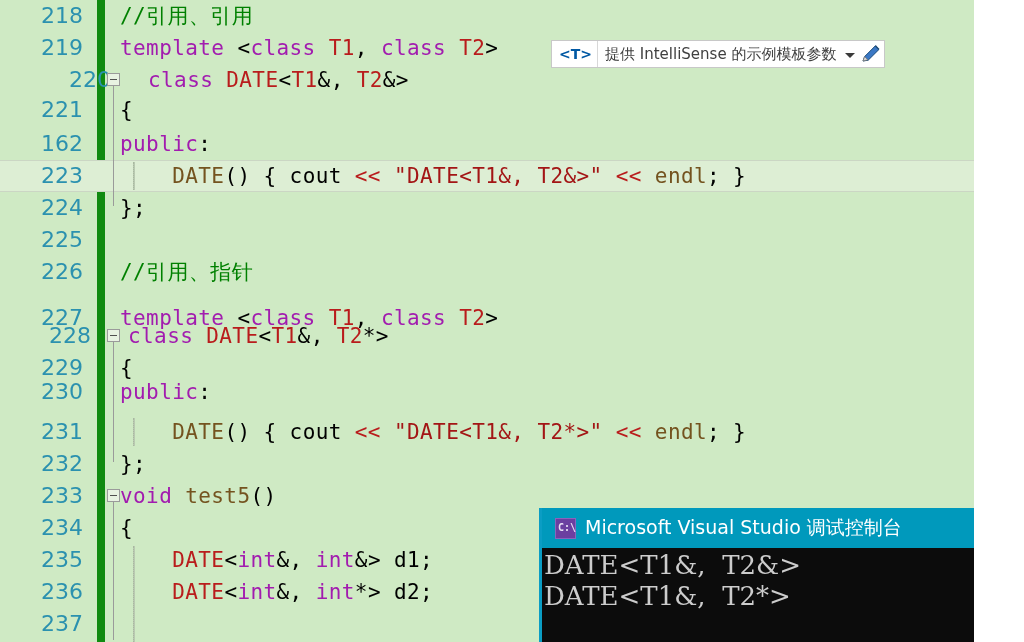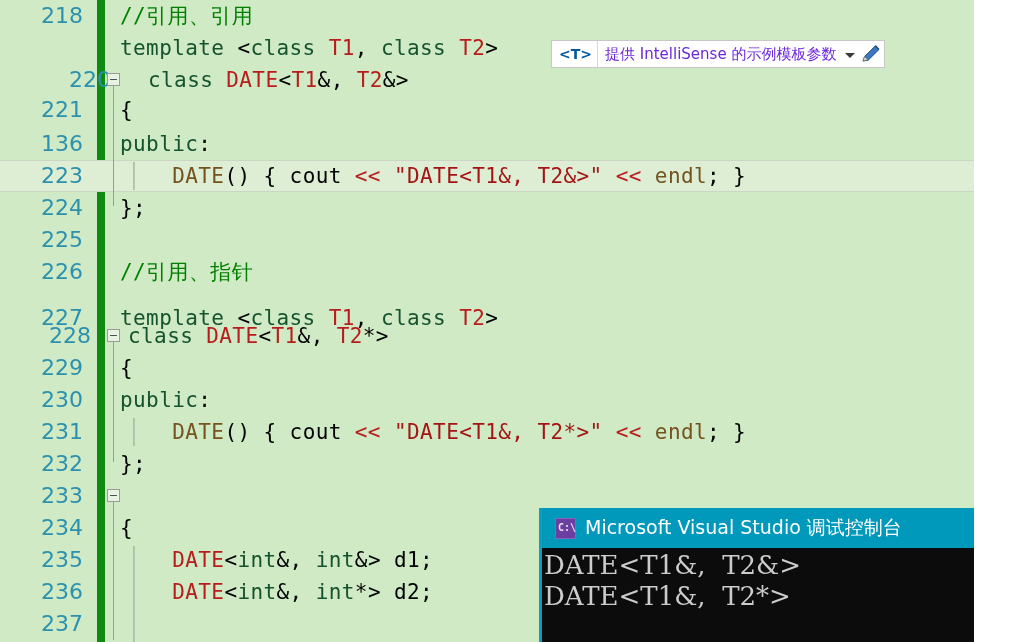--- a/index.html
+++ b/index.html
@@ -65,21 +65,21 @@
     position: absolute;
     left: 120px;
     white-space: pre;
     font-size: 21px;
     font-family: "DejaVu Sans Mono", monospace;
     color: #000000;
     letter-spacing: 0.4px;
   }
 
   
-  .kw   { color: #14532d; }
+  .kw   { color: #a21caf; }
   .typ  { color: #b91c1c; }
   .str  { color: #a31515; }
   .cmt  { color: #008000; }
   .fn   { color: #74531f; }
   .pun  { color: #000000; }
 
   
   .fold {
     position: absolute;
     width: 13px; height: 13px;
@@ -124,21 +124,21 @@
     font-weight: bold;
     font-size: 14px;
     padding: 0 5px 0 7px;
     font-family: "DejaVu Sans", sans-serif;
   }
   #tmplbar .tsep {
     width: 1px; height: 26px;
     background: #d8d8d8;
   }
   #tmplbar .ttext {
-    color: #6d28d9;
+    color: #404040;
     font-size: 15px;
     padding: 0 6px 0 7px;
     white-space: nowrap;
   }
   #tmplbar .tcaret {
     width: 16px; height: 26px;
     position: relative;
   }
   #tmplbar .tcaret::after {
     content: "";
@@ -212,32 +212,33 @@
 
   <div id="editor">
     <div class="gutter"></div>
     <div class="changebar"></div>
     <div id="lines-host">
         <div class="line" style="top: 0px;">
           <span class="lnum">218</span>
           <span class="code"><span class="cmt">//引用、引用</span></span>
         </div>
         <div class="line" style="top: 32px;">
+          <span class="lnum">219</span>
           <span class="code"><span class="kw">template </span><span class="pun">&lt;</span><span class="kw">class </span><span class="typ">T1</span><span class="pun">, </span><span class="kw">class </span><span class="typ">T2</span><span class="pun">&gt;</span></span>
         </div>
         <div class="line" style="top: 64px; margin-left: 28px;">
           <span class="lnum">220</span>
           <span class="code"><span class="kw">class </span><span class="typ">DATE</span><span class="pun">&lt;</span><span class="typ">T1</span><span class="pun">&amp;, </span><span class="typ">T2</span><span class="pun">&amp;&gt;</span></span>
         </div>
         <div class="line" style="top: 94px;">
           <span class="lnum">221</span>
           <span class="code"><span class="pun">{</span></span>
         </div>
         <div class="line" style="top: 128px;">
-          <span class="lnum">136</span>
+          <span class="lnum">162</span>
           <span class="code"><span class="kw">public</span><span class="pun">:</span></span>
         </div>
         <div class="line current" style="top: 160px;">
           <span class="lnum">223</span>
           <span class="code"><span class="pun">    </span><span class="fn">DATE</span><span class="pun">() { </span><span class="pun">cout </span><span class="typ">&lt;&lt;</span><span class="pun"> </span><span class="str">"DATE&lt;T1&amp;, T2&amp;&gt;"</span><span class="pun"> </span><span class="typ">&lt;&lt;</span><span class="pun"> </span><span class="fn">endl</span><span class="pun">; }</span></span>
         </div>
         <div class="line" style="top: 192px;">
           <span class="lnum">224</span>
           <span class="code"><span class="pun">};</span></span>
         </div>
@@ -254,34 +255,35 @@
           <span class="code"><span class="kw">template </span><span class="pun">&lt;</span><span class="kw">class </span><span class="typ">T1</span><span class="pun">, </span><span class="kw">class </span><span class="typ">T2</span><span class="pun">&gt;</span></span>
         </div>
         <div class="line" style="top: 320px; margin-left: 8px;">
           <span class="lnum">228</span>
           <span class="code"><span class="kw">class </span><span class="typ">DATE</span><span class="pun">&lt;</span><span class="typ">T1</span><span class="pun">&amp;, </span><span class="typ">T2</span><span class="pun">*&gt;</span></span>
         </div>
         <div class="line" style="top: 352px;">
           <span class="lnum">229</span>
           <span class="code"><span class="pun">{</span></span>
         </div>
-        <div class="line" style="top: 384px;">
+        <div class="line" style="top: 376px;">
           <span class="lnum">230</span>
           <span class="code"><span class="kw">public</span><span class="pun">:</span></span>
         </div>
         <div class="line" style="top: 416px;">
           <span class="lnum">231</span>
           <span class="code"><span class="pun">    </span><span class="fn">DATE</span><span class="pun">() { </span><span class="pun">cout </span><span class="typ">&lt;&lt;</span><span class="pun"> </span><span class="str">"DATE&lt;T1&amp;, T2*&gt;"</span><span class="pun"> </span><span class="typ">&lt;&lt;</span><span class="pun"> </span><span class="fn">endl</span><span class="pun">; }</span></span>
         </div>
         <div class="line" style="top: 448px;">
           <span class="lnum">232</span>
           <span class="code"><span class="pun">};</span></span>
         </div>
         <div class="line" style="top: 480px; text-decoration: underline;">
           <span class="lnum">233</span>
+          <span class="code"><span class="kw">void </span><span class="fn">test5</span><span class="pun">()</span></span>
         </div>
         <div class="line" style="top: 512px;">
           <span class="lnum">234</span>
           <span class="code"><span class="pun">{</span></span>
         </div>
         <div class="line" style="top: 544px;">
           <span class="lnum">235</span>
           <span class="code"><span class="pun">    </span><span class="typ">DATE</span><span class="pun">&lt;</span><span class="kw">int</span><span class="pun">&amp;, </span><span class="kw">int</span><span class="pun">&amp;&gt; </span><span class="pun">d1;</span></span>
         </div>
         <div class="line" style="top: 576px;">

